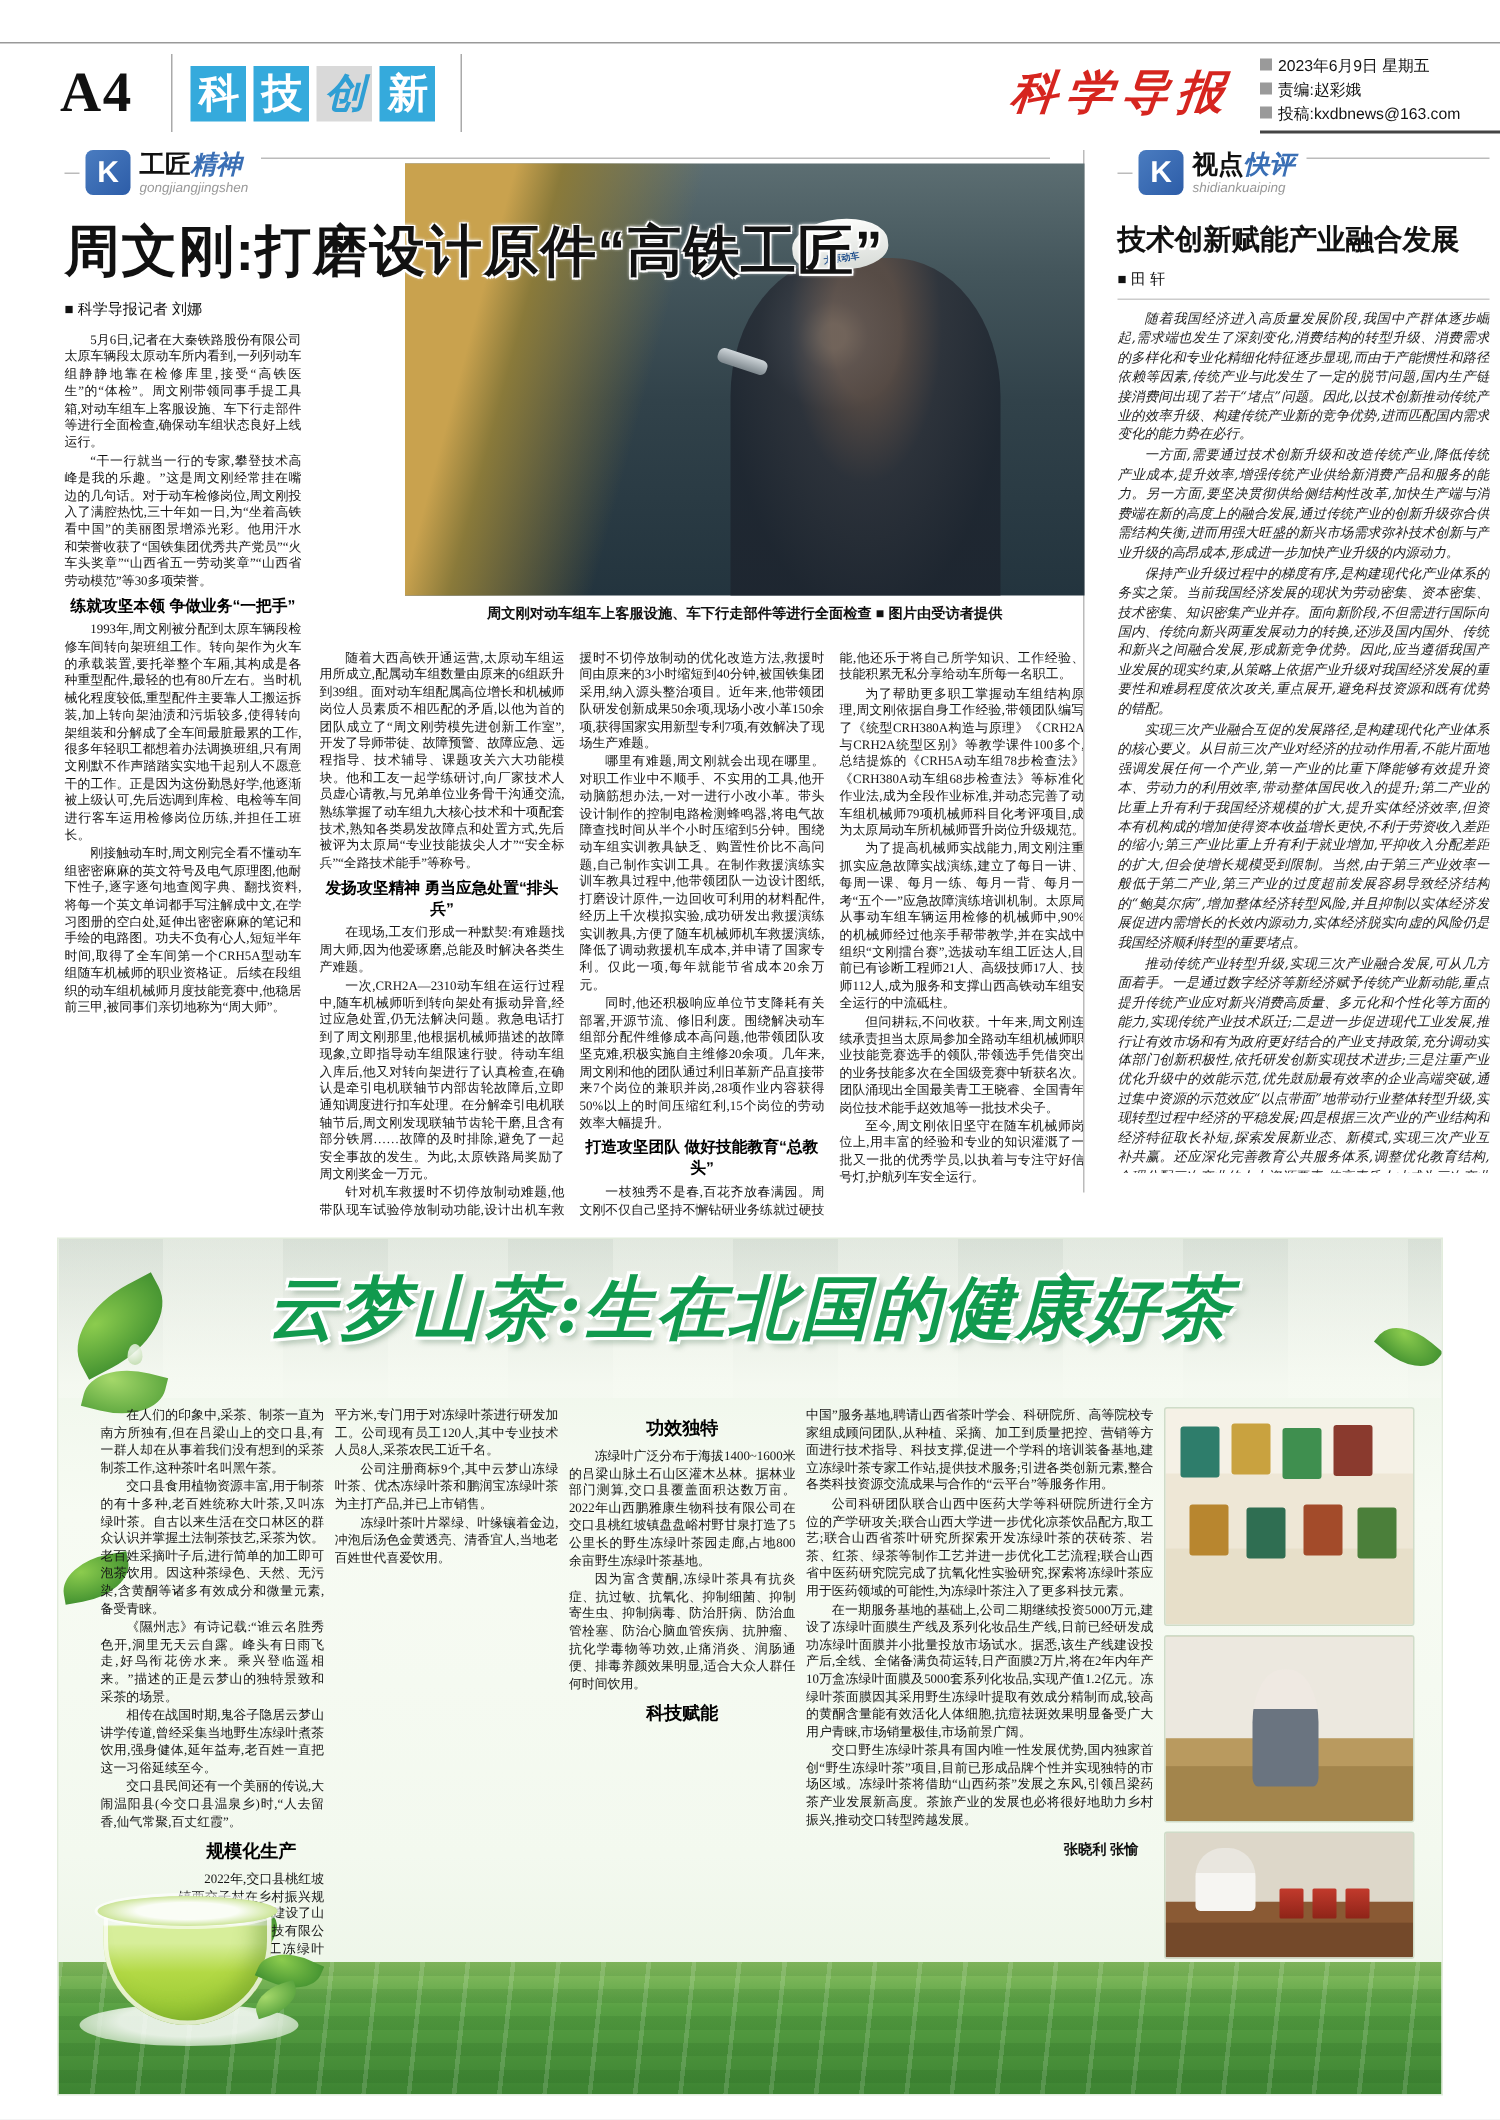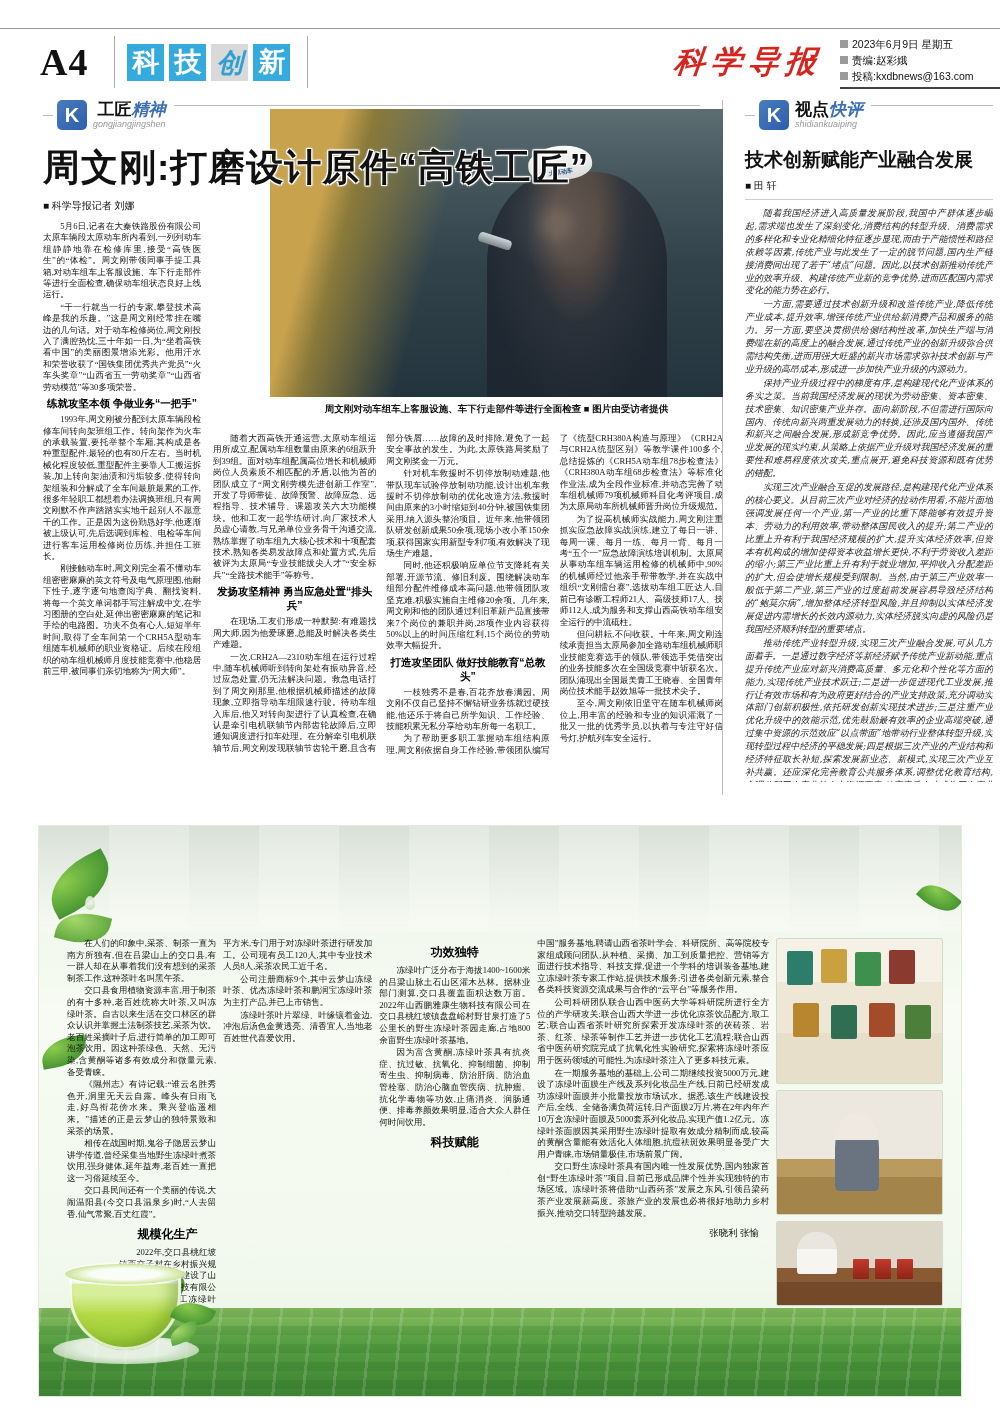--- a/index.html
+++ b/index.html
@@ -18,21 +18,21 @@
               font-size:31px;letter-spacing:6px;margin-right:18px;transform:skewX(-6deg);}
   .mh-info{font-size:10.5px;line-height:16px;border-bottom:2px solid #444;padding-bottom:3px;min-width:170px;}
   .mh-info div{white-space:nowrap;}
   .sq{display:inline-block;width:8px;height:8px;background:#9a9a9a;margin-right:4px;}
   
   .kicker{display:flex;align-items:center;height:40px;}
   .kdash{width:10px;height:1px;background:#bbb;margin-right:4px;}
   .klogo{width:30px;height:30px;border-radius:5px;background:linear-gradient(135deg,#4a7cc0,#2d5da8);
          color:#fff;font-weight:bold;font-size:20px;text-align:center;line-height:30px;margin-right:6px;flex:0 0 auto;}
   .ktext{line-height:1;}
-  .ktext .row1{font-size:17px;font-weight:bold;text-align:right;}
+  .ktext .row1{font-size:17px;font-weight:bold;}
   .ktext .blue{color:#3a6fb5;font-family:"DejaVu Serif",serif;font-style:italic;}
   .ktext .pinyin{font-size:9px;color:#999;font-style:italic;margin-top:2px;}
   .kline{flex:1;height:1px;background:#bbb;margin-left:8px;align-self:flex-start;margin-top:10px;}
   
   .main{position:absolute;left:43px;top:95px;width:657px;height:720px;}
   .headline{position:relative;z-index:3;font-size:37px;font-weight:bold;letter-spacing:1px;margin:8px 0 2px;
             text-shadow:0 0 3px #fff,0 0 3px #fff,1px 1px 0 #fff,-1px -1px 0 #fff,1px -1px 0 #fff,-1px 1px 0 #fff;}
   .byline{font-size:10px;margin:6px 0 8px;width:220px;}
   .art-body{position:relative;height:600px;}
   .para{font-size:8.6px;line-height:11.4px;text-align:justify;text-indent:2em;margin:0 0 1px 0;
@@ -70,21 +70,21 @@
         linear-gradient(180deg,#dfe6dd,#eef2ea);}
   .tea-title{position:relative;z-index:2;text-align:center;font-size:46px;font-weight:bold;font-style:italic;
        font-family:"DejaVu Serif",serif;color:#119a4e;margin-top:16px;letter-spacing:2px;
        text-shadow:0 0 4px #fff,2px 2px 0 #fff,-2px -2px 0 #fff,2px -2px 0 #fff,-2px 2px 0 #fff,3px 3px 4px rgba(0,60,20,.35);}
   .tea-body{position:absolute;top:112px;left:28px;right:18px;bottom:90px;display:flex;gap:7px;z-index:2;}
   .tcol{overflow:hidden;}
   .tcol-a{width:150px;}.tcol-b{width:150px;}.tcol-c{width:152px;}.tcol-d{width:233px;}
   .tea .para{font-size:8.6px;line-height:11.6px;}
   .tea .sub{font-size:12px;margin:6px 0 4px;}
   .wrapcup{padding-left:52px;}
-  .tea-authors{text-align:right;font-weight:normal;font-size:9.5px;margin-top:8px;padding-right:10px;font-family:"Liberation Serif",serif;}
+  .tea-authors{text-align:right;font-weight:bold;font-size:9.5px;margin-top:8px;padding-right:10px;font-family:"Liberation Serif",serif;}
   .tea-imgs{width:168px;display:flex;flex-direction:column;gap:6px;}
   .timg{border:1px solid #cfdcc8;border-radius:2px;position:relative;overflow:hidden;}
   .timg-shelf{height:150px;background:linear-gradient(180deg,#f5f1e6 0 30%,#eee7d6 30% 65%,#e7dfc9 65%);}
   .timg-shelf .box{position:absolute;width:26px;height:34px;border-radius:2px;}
   .timg-shop{height:128px;background:linear-gradient(180deg,#ece8df 0 55%,#b99a5f 55% 70%,#a3854c 70%);}
   .person{position:absolute;border-radius:45% 45% 8% 8%;}
   .timg-desk{height:86px;background:linear-gradient(180deg,#ddd7c9 0 55%,#8a5a34 55% 72%,#74492a 72%);}
   .redbox{position:absolute;width:16px;height:20px;background:linear-gradient(#c23a2c,#8e2418);border-radius:1px;bottom:26px;}
   
   .field{position:absolute;bottom:0;left:0;right:0;height:88px;z-index:1;
@@ -160,20 +160,21 @@
           <div class="sub">练就攻坚本领 争做业务“一把手”</div>
           <p class="para">1993年,周文刚被分配到太原车辆段检修车间转向架班组工作。转向架作为火车的承载装置,要托举整个车厢,其构成是各种重型配件,最轻的也有80斤左右。当时机械化程度较低,重型配件主要靠人工搬运拆装,加上转向架油渍和污垢较多,使得转向架组装和分解成了全车间最脏最累的工作,很多年轻职工都想着办法调换班组,只有周文刚默不作声踏踏实实地干起别人不愿意干的工作。正是因为这份勤恳好学,他逐渐被上级认可,先后选调到库检、电检等车间进行客车运用检修岗位历练,并担任工班长。</p>
           <p class="para">刚接触动车时,周文刚完全看不懂动车组密密麻麻的英文符号及电气原理图,他耐下性子,逐字逐句地查阅字典、翻找资料,将每一个英文单词都手写注解成中文,在学习图册的空白处,延伸出密密麻麻的笔记和手绘的电路图。功夫不负有心人,短短半年时间,取得了全车间第一个CRH5A型动车组随车机械师的职业资格证。后续在段组织的动车组机械师月度技能竞赛中,他稳居前三甲,被同事们亲切地称为“周大师”。</p>
         </div>
       <div class="cols234">
           <p class="para">随着大西高铁开通运营,太原动车组运用所成立,配属动车组数量由原来的6组跃升到39组。面对动车组配属高位增长和机械师岗位人员素质不相匹配的矛盾,以他为首的团队成立了“周文刚劳模先进创新工作室”,开发了导师带徒、故障预警、故障应急、远程指导、技术辅导、课题攻关六大功能模块。他和工友一起学练研讨,向厂家技术人员虚心请教,与兄弟单位业务骨干沟通交流,熟练掌握了动车组九大核心技术和十项配套技术,熟知各类易发故障点和处置方式,先后被评为太原局“专业技能拔尖人才”“安全标兵”“全路技术能手”等称号。</p>
           <div class="sub">发扬攻坚精神 勇当应急处置“排头兵”</div>
           <p class="para">在现场,工友们形成一种默契:有难题找周大师,因为他爱琢磨,总能及时解决各类生产难题。</p>
           <p class="para">一次,CRH2A—2310动车组在运行过程中,随车机械师听到转向架处有振动异音,经过应急处置,仍无法解决问题。救急电话打到了周文刚那里,他根据机械师描述的故障现象,立即指导动车组限速行驶。待动车组入库后,他又对转向架进行了认真检查,在确认是牵引电机联轴节内部齿轮故障后,立即通知调度进行扣车处理。在分解牵引电机联轴节后,周文刚发现联轴节齿轮干磨,且含有部分铁屑……故障的及时排除,避免了一起安全事故的发生。为此,太原铁路局奖励了周文刚奖金一万元。</p>
           <p class="para">针对机车救援时不切停放制动难题,他带队现车试验停放制动功能,设计出机车救援时不切停放制动的优化改造方法,救援时间由原来的3小时缩短到40分钟,被国铁集团采用,纳入源头整治项目。近年来,他带领团队研发创新成果50余项,现场小改小革150余项,获得国家实用新型专利7项,有效解决了现场生产难题。</p>
+          <p class="para">哪里有难题,周文刚就会出现在哪里。对职工作业中不顺手、不实用的工具,他开动脑筋想办法,一对一进行小改小革。带头设计制作的控制电路检测蜂鸣器,将电气故障查找时间从半个小时压缩到5分钟。围绕动车组实训教具缺乏、购置性价比不高问题,自己制作实训工具。在制作救援演练实训车教具过程中,他带领团队一边设计图纸,打磨设计原件,一边回收可利用的材料配件,经历上千次模拟实验,成功研发出救援演练实训教具,方便了随车机械师机车救援演练,降低了调动救援机车成本,并申请了国家专利。仅此一项,每年就能节省成本20余万元。</p>
           <p class="para">同时,他还积极响应单位节支降耗有关部署,开源节流、修旧利废。围绕解决动车组部分配件维修成本高问题,他带领团队攻坚克难,积极实施自主维修20余项。几年来,周文刚和他的团队通过利旧革新产品直接带来7个岗位的兼职并岗,28项作业内容获得50%以上的时间压缩红利,15个岗位的劳动效率大幅提升。</p>
           <div class="sub">打造攻坚团队 做好技能教育“总教头”</div>
           <p class="para">一枝独秀不是春,百花齐放春满园。周文刚不仅自己坚持不懈钻研业务练就过硬技能,他还乐于将自己所学知识、工作经验、技能积累无私分享给动车所每一名职工。</p>
           <p class="para">为了帮助更多职工掌握动车组结构原理,周文刚依据自身工作经验,带领团队编写了《统型CRH380A构造与原理》《CRH2A与CRH2A统型区别》等教学课件100多个,总结提炼的《CRH5A动车组78步检查法》《CRH380A动车组68步检查法》等标准化作业法,成为全段作业标准,并动态完善了动车组机械师79项机械师科目化考评项目,成为太原局动车所机械师晋升岗位升级规范。</p>
           <p class="para">为了提高机械师实战能力,周文刚注重抓实应急故障实战演练,建立了每日一讲、每周一课、每月一练、每月一背、每月一考“五个一”应急故障演练培训机制。太原局从事动车组车辆运用检修的机械师中,90%的机械师经过他亲手帮带教学,并在实战中组织“文刚擂台赛”,选拔动车组工匠达人,目前已有诊断工程师21人、高级技师17人、技师112人,成为服务和支撑山西高铁动车组安全运行的中流砥柱。</p>
           <p class="para">但问耕耘,不问收获。十年来,周文刚连续承责担当太原局参加全路动车组机械师职业技能竞赛选手的领队,带领选手凭借突出的业务技能多次在全国级竞赛中斩获名次。团队涌现出全国最美青工王晓睿、全国青年岗位技术能手赵效旭等一批技术尖子。</p>
           <p class="para">至今,周文刚依旧坚守在随车机械师岗位上,用丰富的经验和专业的知识灌溉了一批又一批的优秀学员,以执着与专注守好信号灯,护航列车安全运行。</p>
         </div>
     </div>
   </div>
@@ -202,20 +203,21 @@
   </div>
 
   <div class="tea">
     <div class="tea-banner"></div>
     <div class="leaf l1"></div>
     <div class="leaf l2"></div>
     <div class="leaf l3"></div>
     <div class="leaf l4"></div>
     <div class="leaf l5"></div>
     <div class="drop"></div>
+    <div class="tea-title">云梦山茶:生在北国的健康好茶</div>
 
     <div class="tea-body">
       <div class="tcol tcol-a">
         <div>
             <p class="para">在人们的印象中,采茶、制茶一直为南方所独有,但在吕梁山上的交口县,有一群人却在从事着我们没有想到的采茶制茶工作,这种茶叶名叫黑午茶。</p>
             <p class="para">交口县食用植物资源丰富,用于制茶的有十多种,老百姓统称大叶茶,又叫冻绿叶茶。自古以来生活在交口林区的群众认识并掌握土法制茶技艺,采茶为饮。老百姓采摘叶子后,进行简单的加工即可泡茶饮用。因这种茶绿色、天然、无污染,含黄酮等诸多有效成分和微量元素,备受青睐。</p>
             <p class="para">《隰州志》有诗记载:“谁云名胜秀色开,洞里无天云自露。峰头有日雨飞走,好鸟衔花傍水来。乘兴登临遥相来。”描述的正是云梦山的独特景致和采茶的场景。</p>
             <p class="para">相传在战国时期,鬼谷子隐居云梦山讲学传道,曾经采集当地野生冻绿叶煮茶饮用,强身健体,延年益寿,老百姓一直把这一习俗延续至今。</p>
             <p class="para">交口县民间还有一个美丽的传说,大闹温阳县(今交口县温泉乡)时,“人去留香,仙气常聚,百丈红霞”。</p>
           </div>

